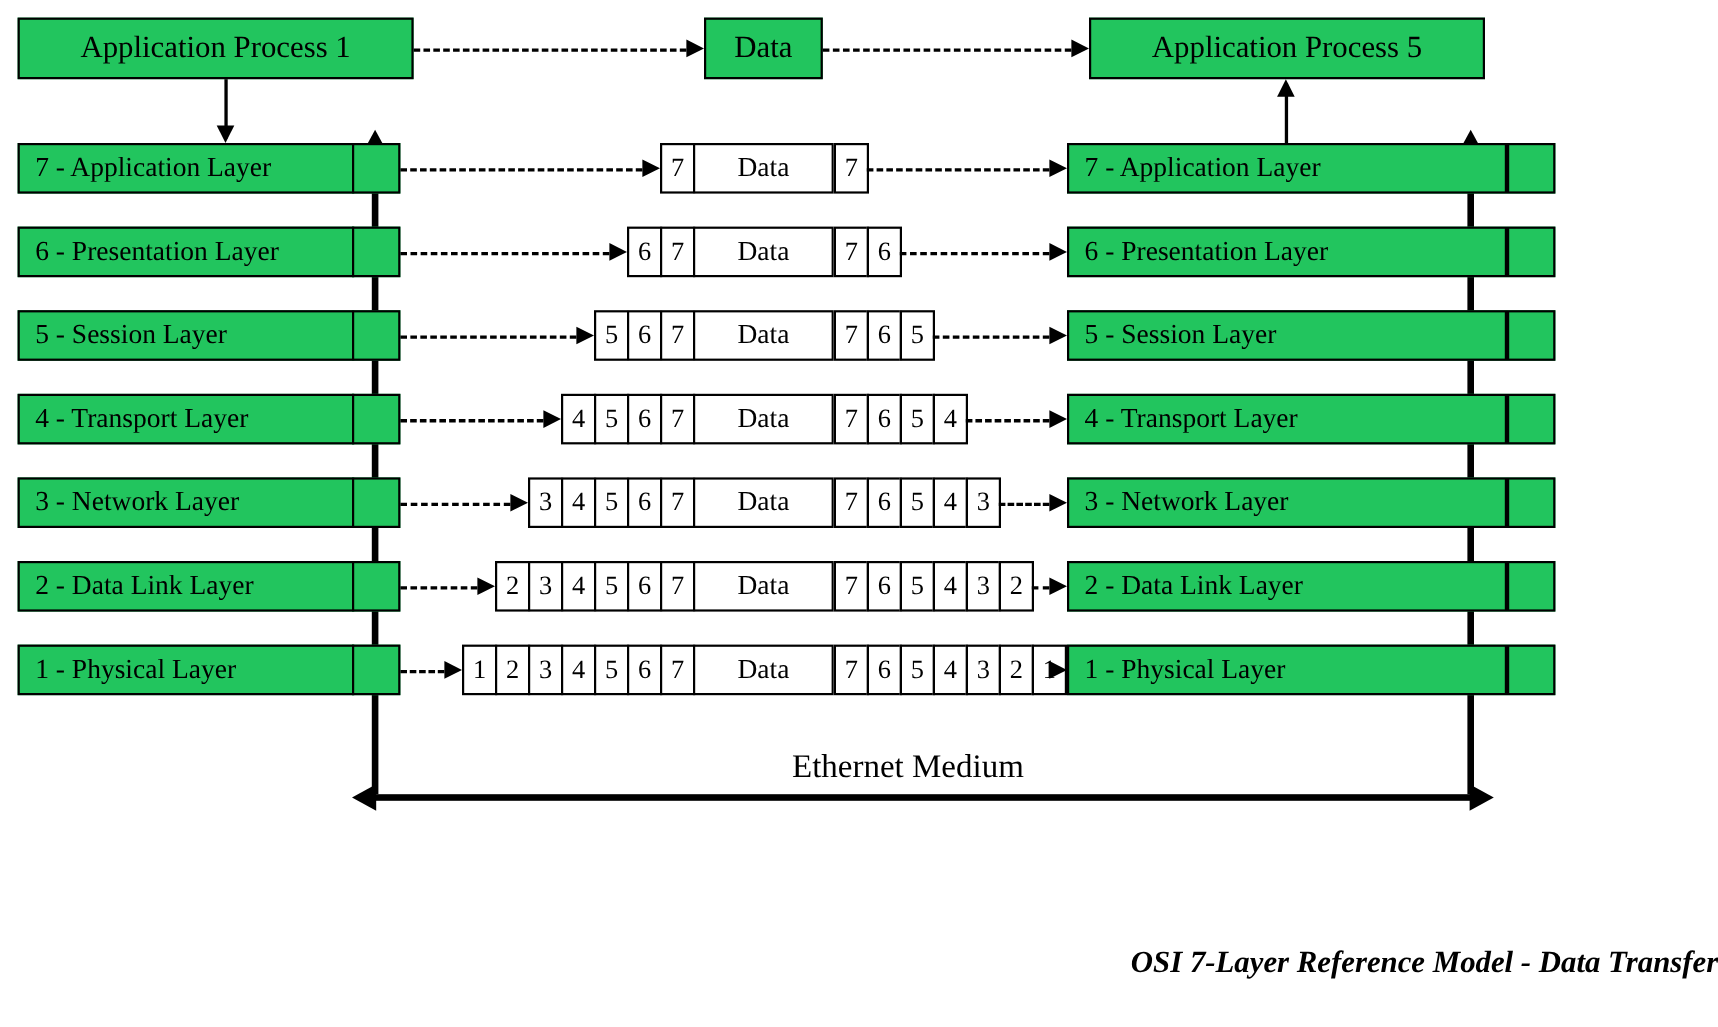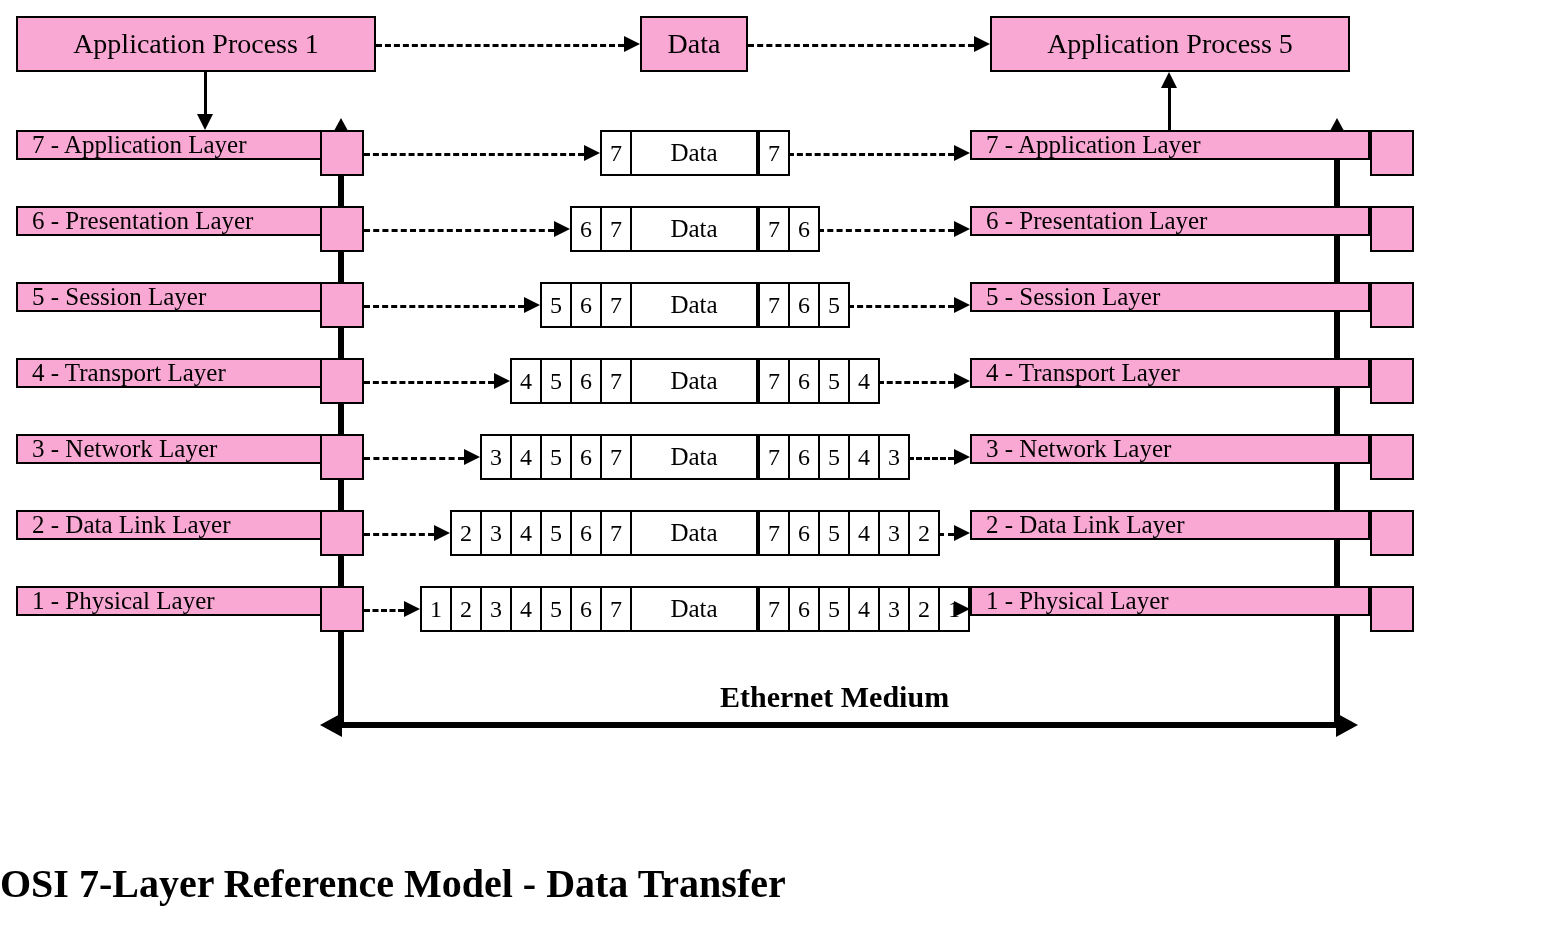--- a/index.html
+++ b/index.html
@@ -1,26 +1,26 @@
 <!DOCTYPE html>
 <html><head>
 <meta charset="utf-8">
 <style>
   html,body{margin:0;padding:0;background:#fff;font-family:"Times New Roman",Times,serif;color:#000;}
   .canvas{position:relative;width:1562px;height:934px;}
-  .box{position:absolute;border:2px solid #000;background:#f9a8d4;box-sizing:border-box;}
+  .box{position:absolute;border:2px solid #000;background:#22c55e;box-sizing:border-box;}
   .top-box{height:56px;display:flex;align-items:center;justify-content:center;font-size:28px;}
-  .layer-box{height:30px;display:flex;align-items:center;font-size:25px;padding-left:14px;}
+  .layer-box{height:46px;display:flex;align-items:center;font-size:25px;padding-left:14px;}
   .data-box{height:56px;display:flex;align-items:center;justify-content:center;font-size:28px;}
   .hdr-row{position:absolute;display:flex;height:46px;}
   .hdr-cell{width:32px;border:2px solid #000;box-sizing:border-box;display:flex;align-items:center;justify-content:center;font-size:24px;background:#fff;}
   .hdr-cell+.hdr-cell{margin-left:-2px;}
   .data-cell{width:128px;border:2px solid #000;box-sizing:border-box;display:flex;align-items:center;justify-content:center;font-size:25px;margin-left:-2px;background:#fff;}
-  .medium-label{position:absolute;font-size:30px;font-weight:bold;}
-  .title{position:absolute;font-size:40px;font-weight:bold;text-align:left;width:100%;}
+  .medium-label{position:absolute;font-size:30px;}
+  .title{position:absolute;font-size:28px;font-weight:bold;text-align:right;width:100%;font-style:italic;}
   
   .h-dash{position:absolute;height:0;border-top:3px dashed #000;}
   .v-solid{position:absolute;width:0;border-left:3px solid #000;}
   .v-thick{position:absolute;width:0;border-left:6px solid #000;}
   .h-thick{position:absolute;height:0;border-top:6px solid #000;}
   .tri-r{position:absolute;width:0;height:0;border-top:8px solid transparent;border-bottom:8px solid transparent;border-left:16px solid #000;}
   .tri-u{position:absolute;width:0;height:0;border-left:8px solid transparent;border-right:8px solid transparent;border-bottom:16px solid #000;}
   .tri-d{position:absolute;width:0;height:0;border-left:8px solid transparent;border-right:8px solid transparent;border-top:16px solid #000;}
   .tri-r-big{position:absolute;width:0;height:0;border-top:12px solid transparent;border-bottom:12px solid transparent;border-left:22px solid #000;}
   .tri-l-big{position:absolute;width:0;height:0;border-top:12px solid transparent;border-bottom:12px solid transparent;border-right:22px solid #000;}

